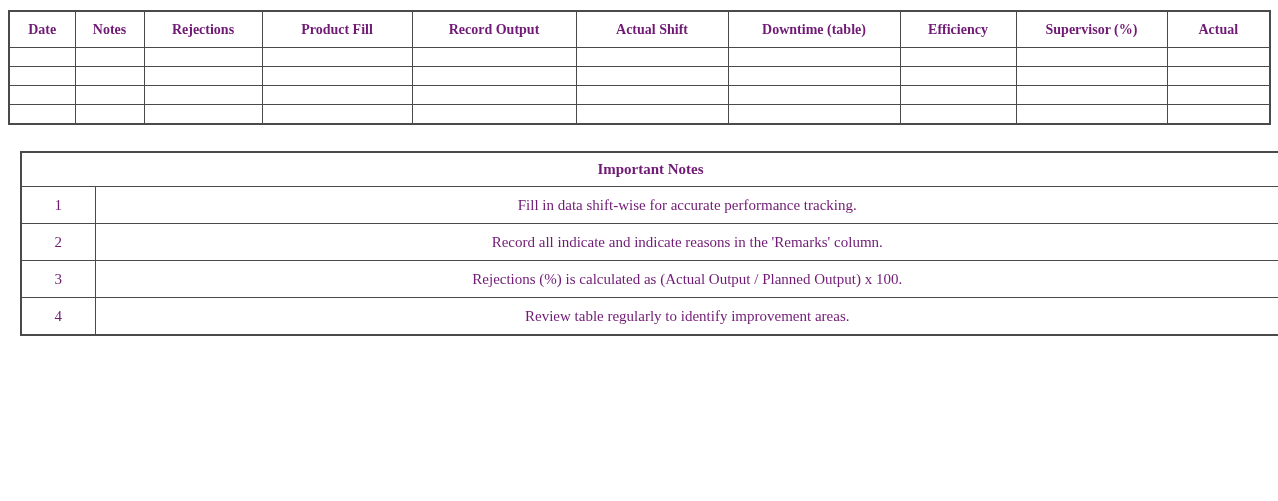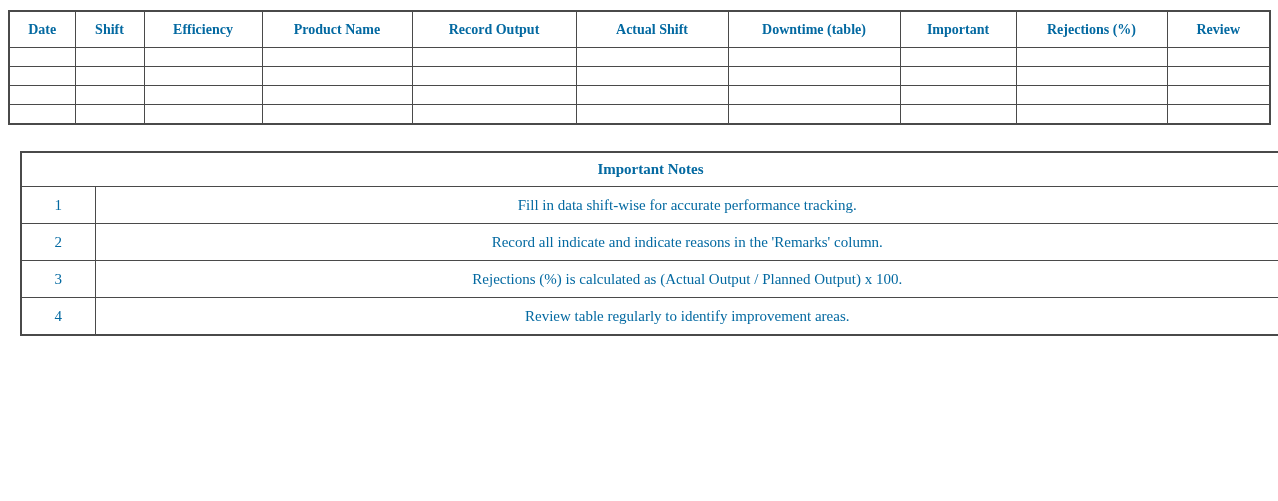--- a/index.html
+++ b/index.html
@@ -6,21 +6,21 @@
     margin: 0;
     padding: 0;
     background: #ffffff;
   }
   .page {
     position: relative;
     width: 1278px;
     height: 501px;
     background: #ffffff;
     font-family: "Liberation Serif", serif;
-    color: #0369a1;
+    color: #701a75;
   }
   table {
     border-collapse: collapse;
     table-layout: fixed;
     background: #ffffff;
   }
   
   .log-table {
     position: absolute;
     left: 8px;
@@ -93,29 +93,29 @@
       <col style="width:164px">
       <col style="width:152px">
       <col style="width:172px">
       <col style="width:116px">
       <col style="width:151px">
       <col style="width:103px">
     </colgroup>
     <thead>
       <tr>
         <th>Date</th>
-        <th>Shift</th>
-        <th>Efficiency</th>
-        <th>Product Name</th>
+        <th>Notes</th>
+        <th>Rejections</th>
+        <th>Product Fill</th>
         <th>Record Output</th>
         <th>Actual Shift</th>
         <th>Downtime (table)</th>
-        <th>Important</th>
-        <th>Rejections (%)</th>
-        <th>Review</th>
+        <th>Efficiency</th>
+        <th>Supervisor (%)</th>
+        <th>Actual</th>
       </tr>
     </thead>
     <tbody>
       <tr>
         <td></td>
           <td></td>
           <td></td>
           <td></td>
           <td></td>
           <td></td>

